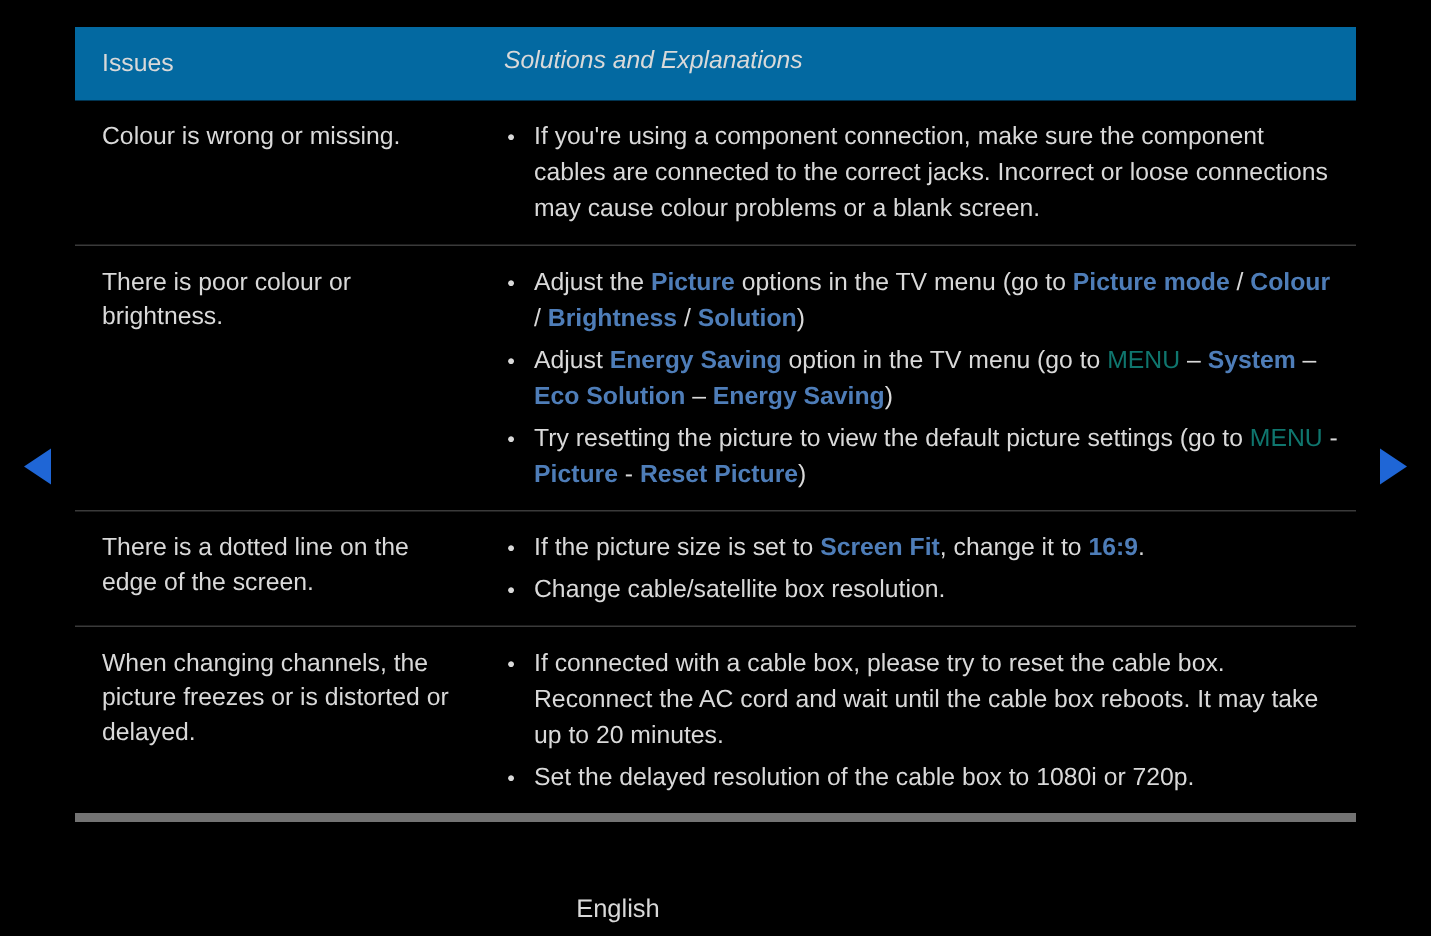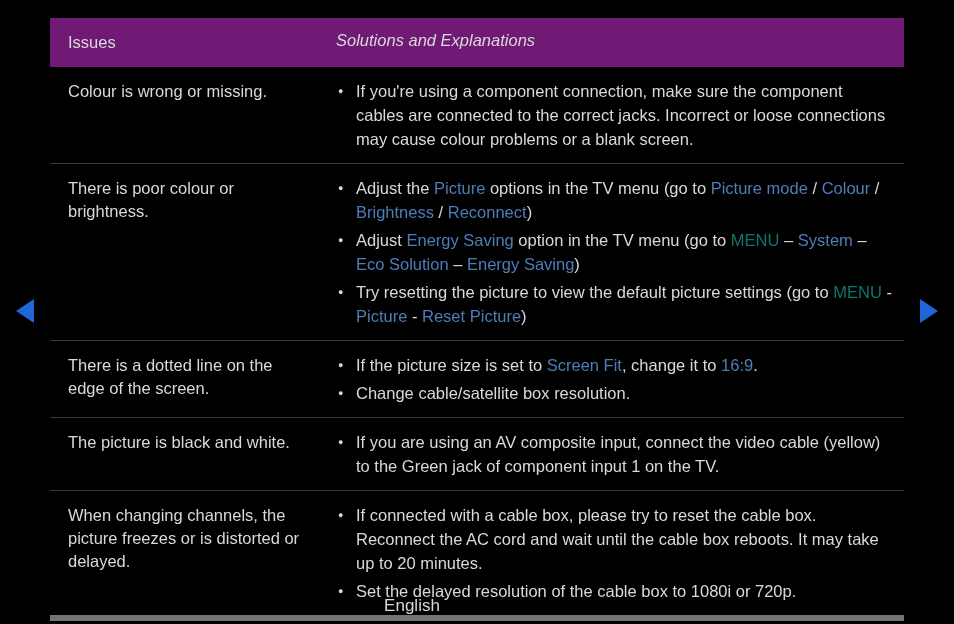--- a/index.html
+++ b/index.html
@@ -3,31 +3,31 @@
 <meta charset="utf-8">
 <style>
   * { margin: 0; padding: 0; box-sizing: border-box; }
   html, body { width: 954px; height: 624px; background: #000; color: #d9d9d9; font-family: "Helvetica Neue", Helvetica, Arial, sans-serif; font-weight: 300; overflow: hidden; }
   .page { position: relative; width: 954px; height: 624px; }
   .arrow { position: absolute; top: 298px; width: 22px; height: 26px; cursor: pointer; }
   .arrow svg { width: 100%; height: 100%; display: block; }
   .arrow-left { left: 14px; }
   .arrow-right { right: 14px; }
   .table { position: absolute; left: 50px; top: 18px; width: 854px; border-collapse: collapse; }
-  .hdr td { background: #701a75; color: #eaeaea; font-size: 17px; font-weight: 400; height: 36px; vertical-align: middle; }
+  .hdr td { background: #0369a1; color: #eaeaea; font-size: 17px; font-weight: 400; height: 36px; vertical-align: middle; }
   .hdr td.col-issue { padding-left: 18px; }
   .hdr td.col-sol { padding-left: 20px; font-style: italic; }
   td.col-issue { width: 266px; padding: 13px 16px 13px 18px; font-size: 16.5px; line-height: 23px; vertical-align: top; color: #d9d9d9; }
   td.col-sol { padding: 10px 10px 10px 4px; font-size: 16.5px; line-height: 24px; vertical-align: top; color: #d9d9d9; }
   tr.body-row td { border-bottom: 1px solid #3a3a3a; }
   tr.body-row:last-child td { border-bottom: 6px solid #737373; }
   ul { list-style: none; }
   ul li { position: relative; padding: 2px 0 2px 36px; }
   ul li::before { content: "●"; position: absolute; left: 18px; top: 2px; font-size: 9px; line-height: 24px; color: #d9d9d9; }
-  .hl { color: #4e7db8; font-weight: 400; }
+  .hl { color: #4e7db8; font-weight: 700; }
   .bold { color: #0f766e; font-weight: 400; text-align: right; }
   .footer { position: absolute; bottom: 8px; left: 0; width: 824px; text-align: center; font-size: 17px; color: #d9d9d9; }
 </style>
 </head>
 <body>
 
 <div class="page">
 
   <div class="arrow arrow-left">
     <svg viewBox="0 0 22 26">
@@ -54,21 +54,21 @@
           <li>If you're using a component connection, make sure the component cables are connected to the correct jacks. Incorrect or loose connections may cause colour problems or a blank screen.</li>
         </ul>
       </td>
     </tr>
 
     <tr class="body-row">
       <td class="col-issue">There is poor colour or brightness.</td>
       <td class="col-sol">
         <ul>
           <li>
-            <span>Adjust the </span><span class="hl">Picture</span><span> options in the TV menu (go to </span><span class="hl">Picture mode</span><span> / </span><span class="hl">Colour</span><span> / </span><span class="hl">Brightness</span><span> / </span><span class="hl">Reconnect</span><span>)</span>
+            <span>Adjust the </span><span class="hl">Picture</span><span> options in the TV menu (go to </span><span class="hl">Picture mode</span><span> / </span><span class="hl">Colour</span><span> / </span><span class="hl">Brightness</span><span> / </span><span class="hl">Solution</span><span>)</span>
           </li>
           <li>
             <span>Adjust </span><span class="hl">Energy Saving</span><span> option in the TV menu (go to </span><span class="bold">MENU</span><span> – </span><span class="hl">System</span><span> – </span><span class="hl">Eco Solution</span><span> – </span><span class="hl">Energy Saving</span><span>)</span>
           </li>
           <li>
             <span>Try resetting the picture to view the default picture settings (go to </span><span class="bold">MENU</span><span> - </span><span class="hl">Picture</span><span> - </span><span class="hl">Reset Picture</span><span>)</span>
           </li>
         </ul>
       </td>
     </tr>
@@ -78,28 +78,20 @@
       <td class="col-sol">
         <ul>
           <li>
             <span>If the picture size is set to </span><span class="hl">Screen Fit</span><span>, change it to </span><span class="hl">16:9</span><span>.</span>
           </li>
           <li>Change cable/satellite box resolution.</li>
         </ul>
       </td>
     </tr>
 
-    <tr class="body-row">
-      <td class="col-issue">The picture is black and white.</td>
-      <td class="col-sol">
-        <ul>
-          <li>If you are using an AV composite input, connect the video cable (yellow) to the Green jack of component input 1 on the TV.</li>
-        </ul>
-      </td>
-    </tr>
 
     <tr class="body-row">
       <td class="col-issue">When changing channels, the picture freezes or is distorted or delayed.</td>
       <td class="col-sol">
         <ul>
           <li>If connected with a cable box, please try to reset the cable box. Reconnect the AC cord and wait until the cable box reboots. It may take up to 20 minutes.</li>
           <li>Set the delayed resolution of the cable box to 1080i or 720p.</li>
         </ul>
       </td>
     </tr>

